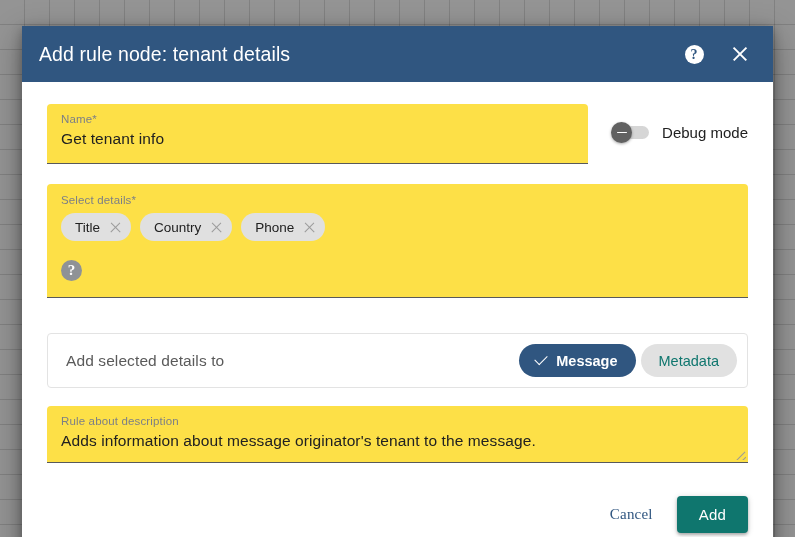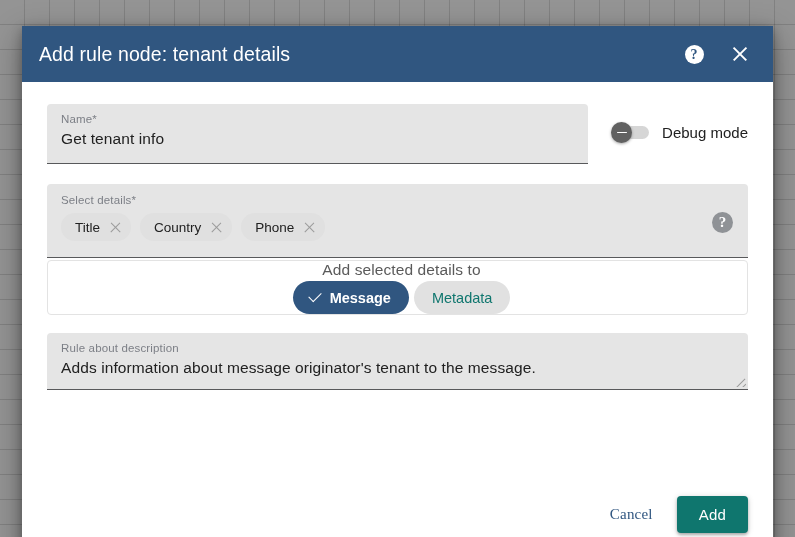--- a/index.html
+++ b/index.html
@@ -93,21 +93,21 @@
     padding: 22px 25px 0 25px;
     position: relative;
   }
 
   
   .row-name {
     display: flex;
     align-items: flex-start;
   }
   .filled-field {
-    background: #e5e5e5;
+    background: #fde047;
     border-top-left-radius: 4px;
     border-top-right-radius: 4px;
     border-bottom: 1px solid #58595b;
     padding: 8px 12px 7px 14px;
     position: relative;
   }
   .field-label {
     font-size: 11.5px;
     color: #7c7f86;
     line-height: 15px;
@@ -166,20 +166,21 @@
   }
 
   
   #details-field {
     margin-top: 20px;
     width: 701px;
     min-height: 70px;
     display: flex;
     align-items: flex-start;
     padding: 9px 14px 16px 14px;
+    flex-direction: column;
   }
   .details-main { flex: 1 1 auto; }
   .chips {
     display: flex;
     flex-wrap: wrap;
     gap: 9px;
     margin-top: 5px;
   }
   .chip {
     display: inline-flex;
@@ -221,30 +222,29 @@
     text-align: center;
     font-family: "Liberation Serif", serif;
     flex: 0 0 21px;
     margin-top: 19px;
     margin-right: 1px;
     cursor: pointer;
   }
 
   
   #addto-card {
-    margin-top: 2px;
+    margin-top: 35px;
     width: 701px;
     height: 55px;
     border: 1px solid #e3e3e3;
     border-radius: 4px;
     display: flex;
     align-items: center;
     padding: 0 10px 0 18px;
     background: #ffffff;
-    flex-direction: column;
   }
   .addto-label {
     flex: 1 1 auto;
     font-size: 15.5px;
     color: #5a5a5a;
     letter-spacing: 0.1px;
   }
   .toggle-group {
     display: flex;
     align-items: center;

